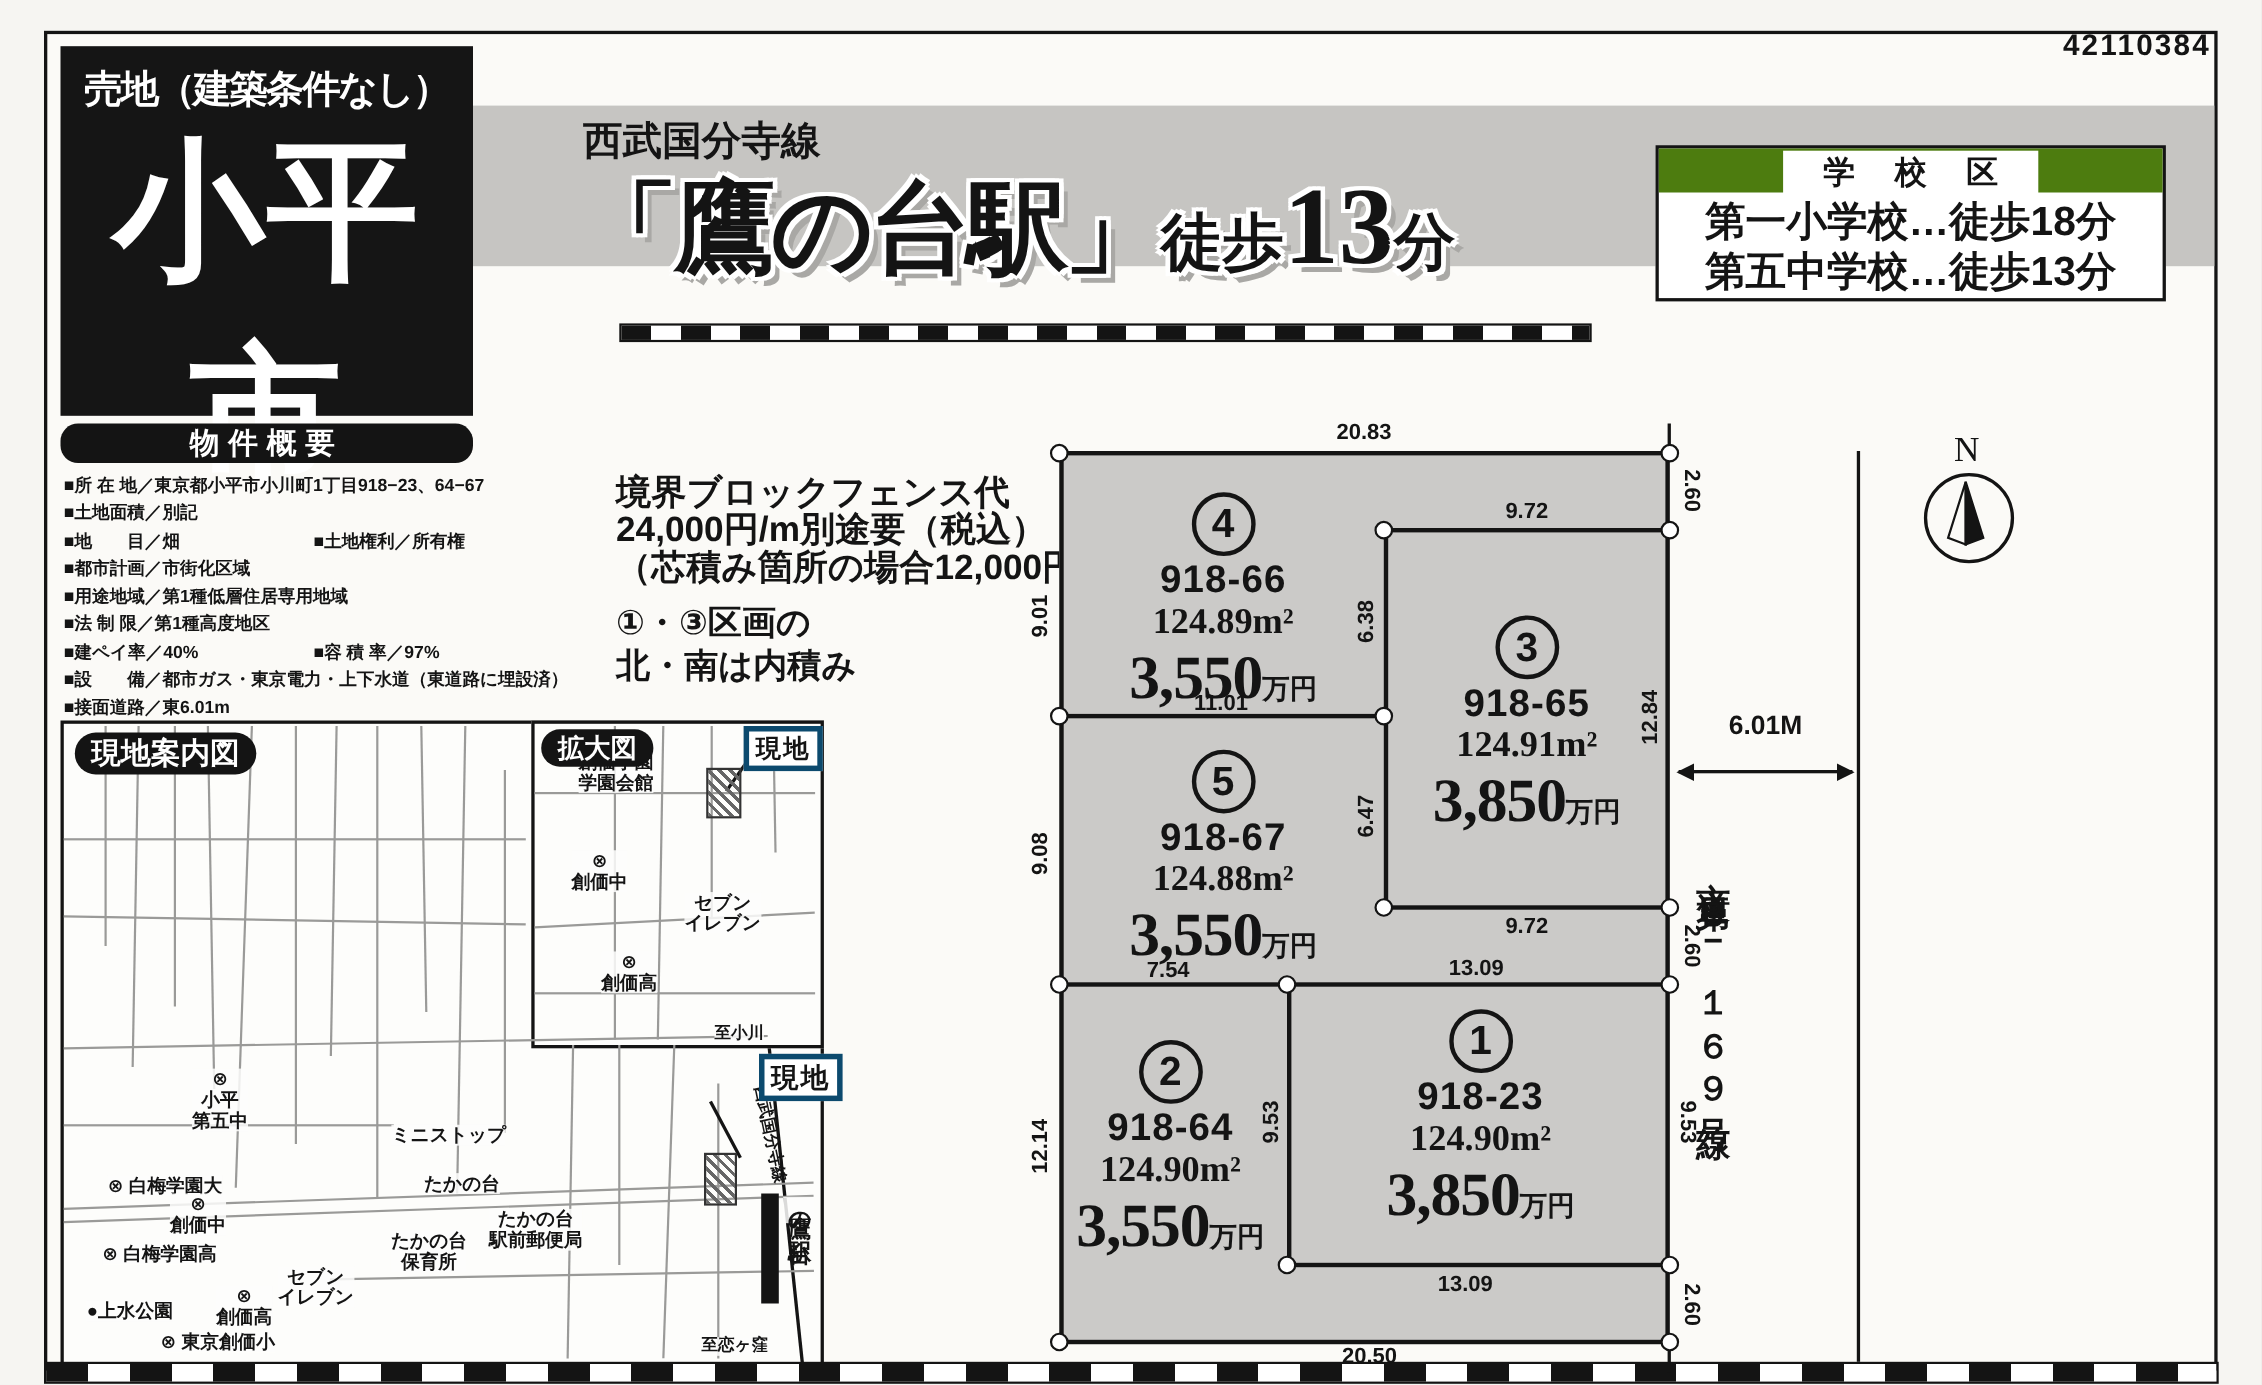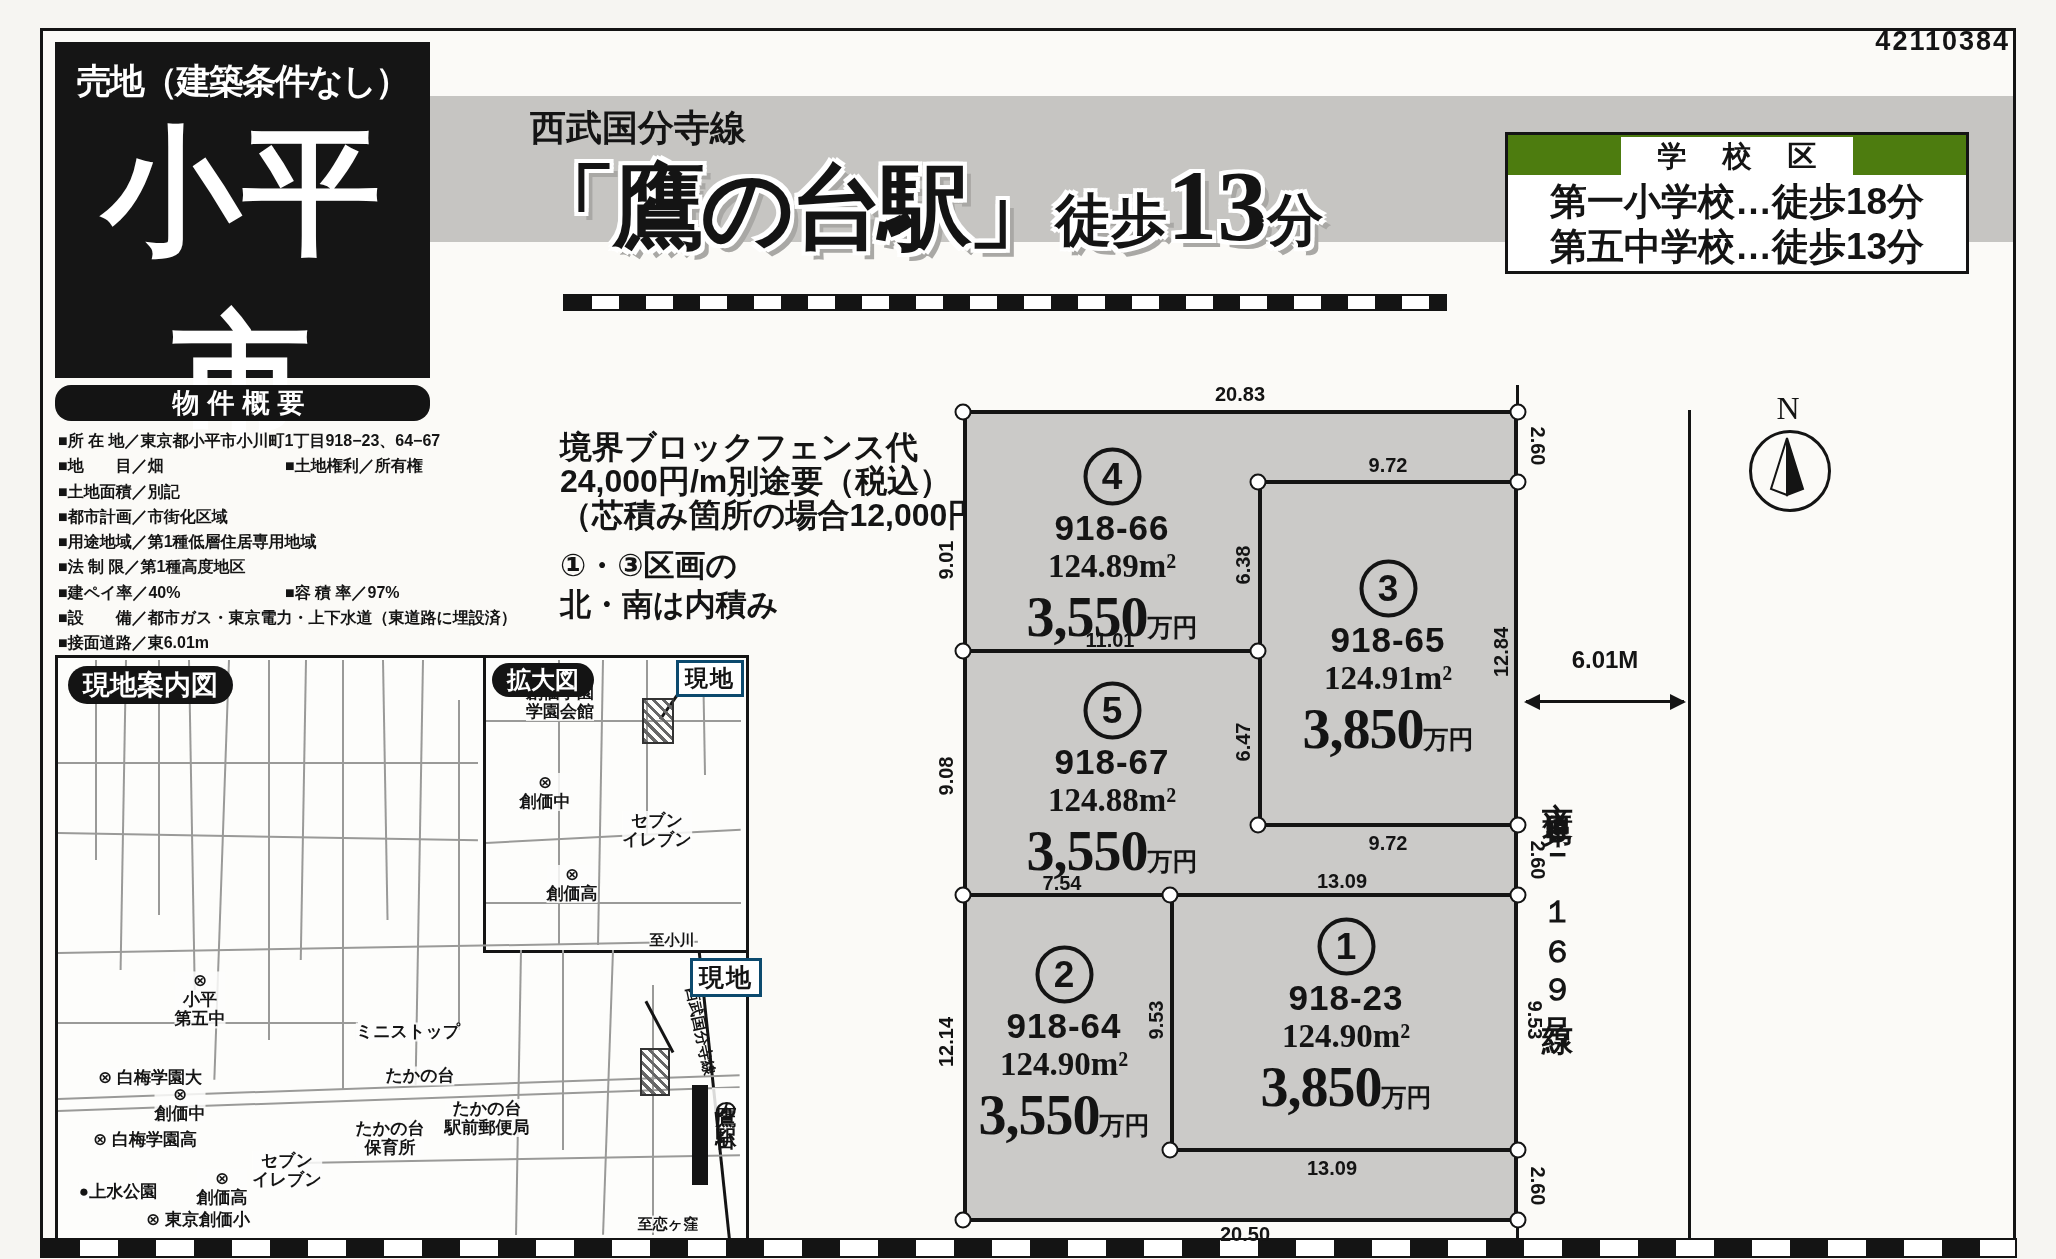--- a/index.html
+++ b/index.html
@@ -42,21 +42,21 @@
   .enl{left:483px;top:655px;width:260px;height:292px;}
   .pill{background:#141414;color:#fff;font-weight:bold;border-radius:20px;padding:1px 15px;z-index:6;}
   .pill.g{left:68px;top:666px;font-size:27px;}
   .pill.e{left:492px;top:663px;font-size:24px;}
   .st{position:absolute;background:#9a9a98;width:2px;}
   .sth{position:absolute;background:#9a9a98;height:2px;}
   .poi,.sch,.small{position:absolute;z-index:5;background:rgba(253,253,251,.85);line-height:1.12;text-align:center;font-weight:600;}
   .poi{font-size:17px;white-space:nowrap;}
   .sch{font-size:17px;white-space:pre-line;}
   .small{font-size:15px;white-space:nowrap;}
-  .genchi{position:absolute;z-index:7;background:#fff;border:3px solid #0c4a6e;font-size:25px;font-weight:bold;padding:0 6px;letter-spacing:2px;}
+  .genchi{position:absolute;z-index:7;background:#fff;border:5px solid #0c4a6e;font-size:25px;font-weight:bold;padding:0 6px;letter-spacing:2px;}
   .hatch{position:absolute;z-index:4;border:2px solid #333;
      background:repeating-linear-gradient(45deg,#666 0 3px,rgba(255,255,255,0) 3px 7px);}
   .ptr{position:absolute;z-index:4;background:#141414;}
   .railpath{left:697px;top:945px;width:3px;height:295px;background:#141414;transform:rotate(-6deg);transform-origin:top center;}
   .stationrect{left:692px;top:1085px;width:16px;height:100px;background:#141414;z-index:6;}
   .stationname{left:712px;top:1088px;writing-mode:vertical-rl;text-orientation:upright;font-size:21px;font-weight:bold;z-index:6;background:rgba(253,253,251,.85);}
   .railname{left:700px;top:985px;font-size:15px;font-weight:600;transform:rotate(78deg);transform-origin:left top;white-space:nowrap;z-index:5;}
   
   .plan{left:963px;top:410px;width:555px;height:812px;background:#cbcac8;border:4px solid #141414;box-sizing:border-box;}
   .pline{position:absolute;background:#141414;z-index:2;}
@@ -110,25 +110,25 @@
     <div class="schoolrow" style="margin-top:44px;">第一小学校…徒歩18分</div>
     <div class="schoolrow">第五中学校…徒歩13分</div>
   </div>
 
   <div class="abs ovbar">物件概要</div>
   <div class="abs ovrows" id="ov-rows">
       <div class="ov-row">
         <div class="c1" style="position: static;">■所 在 地／東京都小平市小川町1丁目918−23、64−67</div>
       </div>
       <div class="ov-row">
+        <div class="c1" style="position: static;">■土地面積／別記</div>
+      </div>
+      <div class="ov-row">
         <div class="c1" style="position: static;">■地　　目／畑</div>
         <div class="c2">■土地権利／所有権</div>
-      </div>
-      <div class="ov-row">
-        <div class="c1" style="position: static;">■土地面積／別記</div>
       </div>
       <div class="ov-row">
         <div class="c1" style="position: static;">■都市計画／市街化区域</div>
       </div>
       <div class="ov-row">
         <div class="c1" style="position: static;">■用途地域／第1種低層住居専用地域</div>
       </div>
       <div class="ov-row">
         <div class="c1" style="position: static;">■法 制 限／第1種高度地区</div>
       </div>

